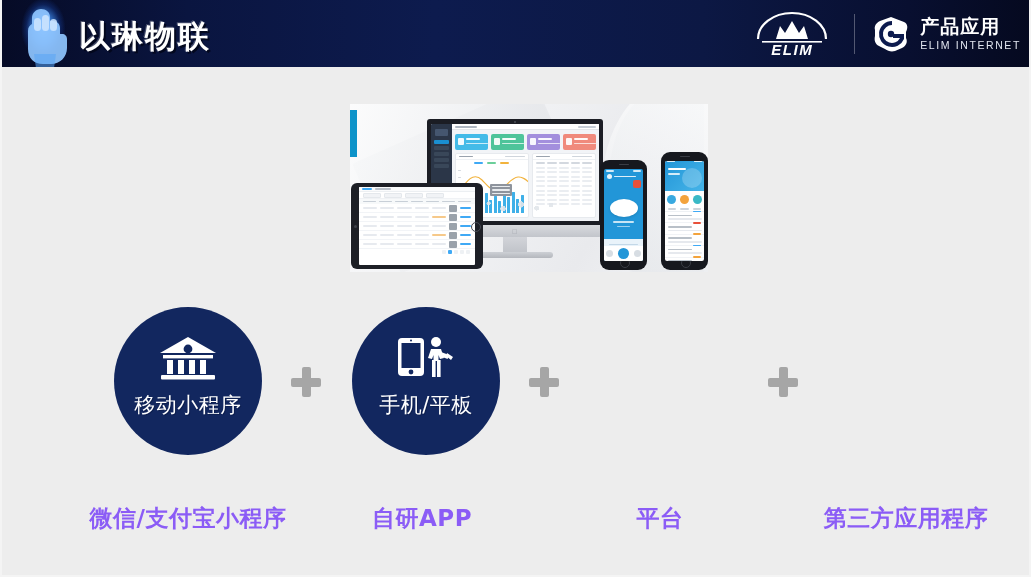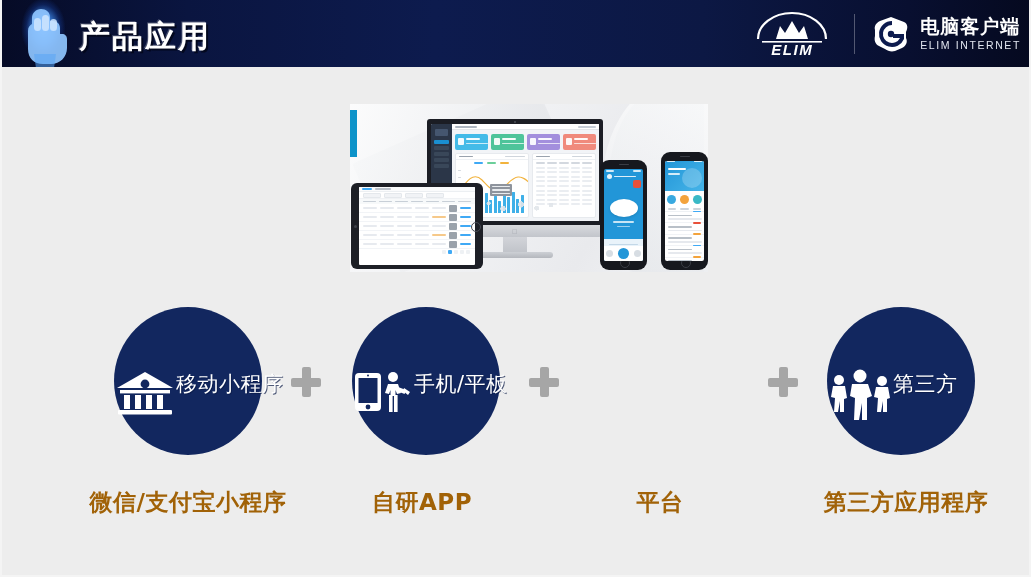--- a/index.html
+++ b/index.html
@@ -197,21 +197,21 @@
   .ps2 .item .l2{width:34px;height:1.6px;background:#e6e9ee;border-radius:1px;}
   .ps2 .item .tag{float:right;width:8px;height:1.8px;border-radius:1px;background:#3fa9f5;margin-top:-4px;}
   .ps2 .item .tag.red{background:#e8503a;}
   .ps2 .item .tag.or{background:#f3a33c;}
 
   
   .oval-row{position:absolute;left:0;top:307px;width:1031px;height:150px;}
   .oval{
     position:absolute;top:0;width:148px;height:148px;border-radius:50%;
     background:#12275f;
-    display:flex;align-items:center;justify-content:flex-start;
+    display:flex;flex-direction:column;align-items:center;justify-content:flex-start;
   }
   .oval .ic{margin-top:26px;height:52px;display:flex;align-items:center;justify-content:center;}
   .oval .otxt{
     margin-top:6px;color:#fff;font-size:21px;font-weight:500;letter-spacing:.5px;
     text-shadow:1px 1px 0 rgba(10,25,70,.7);
     font-family:"DejaVu Sans","Liberation Sans",sans-serif;white-space:nowrap;
   }
   .o1{left:112px;}
   .o2{left:350px;}
   .o3{left:588px;}
@@ -222,22 +222,22 @@
   .plus:before,.plus:after{content:"";position:absolute;background:#a6a6a6;border-radius:2px;}
   .plus:before{left:0;top:11px;width:30px;height:9px;}
   .plus:after{left:10.5px;top:0;width:9px;height:30px;}
   .pl1{left:289px;}
   .pl2{left:527px;}
   .pl3{left:766px;}
 
   
   .caps{position:absolute;left:0;top:487px;width:1031px;height:40px;}
   .cap-item{
-    position:absolute;top:0;width:260px;text-align:center;
-    color:#a16207;font-size:23px;font-weight:bold;letter-spacing:.5px;
+    position:absolute;top:16px;width:260px;text-align:center;
+    color:#8b5cf6;font-size:23px;font-weight:bold;letter-spacing:.5px;
     font-family:"DejaVu Sans","Liberation Sans",sans-serif;white-space:nowrap;
   }
   .k1{left:56px;}
   .k2{left:290px;}
   .k3{left:528px;}
   .k4{left:774px;}
 </style>
 </head>
 <body>
 
@@ -251,40 +251,40 @@
           <path d="M22 20c0-5 4-9 9-9s9 3 9 8v4h3c4 0 7 3 7 7v6h2c3 0 5 2 5 5v9c0 9-7 16-16 16h-8c-9 0-15-6-15-15V33c0-4 2-6 4-7z"></path>
         </g>
         <g fill="#cfe6ff" opacity="0.85">
           <rect x="24" y="20" width="7" height="13" rx="3.5"></rect>
           <rect x="32" y="17" width="7" height="16" rx="3.5"></rect>
           <rect x="40" y="21" width="7" height="12" rx="3.5"></rect>
         </g>
         <path d="M24 56h22l-2 14H26z" fill="#5aa6f5" opacity="0.55"></path>
       </svg>
     </div>
-    <div class="header-title">产品应用</div>
+    <div class="header-title">以琳物联</div>
 
     <div class="logos">
       <div class="logo-jiaou">
         <svg width="92" height="36" viewBox="0 0 92 36">
           <path d="M12 30 A34 26 0 0 1 80 30" fill="none" stroke="#ffffff" stroke-width="2.2"></path>
           <path d="M30 30 L34 17 L39 24 L46 12 L53 24 L58 17 L62 30 Z" fill="#ffffff"></path>
           <rect x="16" y="32" width="60" height="1.6" fill="#ffffff"></rect>
         </svg>
         <div class="jt">ELIM</div>
       </div>
       <div class="divider-v"></div>
       <div class="logo-elim">
         <svg width="40" height="40" viewBox="0 0 40 40">
           <path d="M20 3 L33 8 C37 10 37 14 35 18 L35 24 C37 28 35 32 31 34 L24 37 C20 38 17 37 14 35 L8 32 C4 30 3 26 4 22 L4 16 C3 12 5 9 9 7 Z" fill="#ffffff"></path>
           <path d="M21 11 a9 9 0 1 0 8 13 h-7 v-4 h11 v5 a13 13 0 1 1 -12 -18 z" fill="#0d1b4e"></path>
           <circle cx="20" cy="20" r="3.2" fill="#0d1b4e"></circle>
         </svg>
         <div class="elim-text">
-          <span class="elim-cn">电脑客户端</span>
+          <span class="elim-cn">产品应用</span>
           <span class="elim-en">ELIM INTERNET</span>
         </div>
       </div>
     </div>
   </div>
 
   <div class="mockup">
     <div class="mock-bg-shape bg1"></div>
     <div class="mock-bg-shape bg2"></div>
     <div class="mock-bg-shape bg3"></div>
@@ -657,36 +657,20 @@
         </svg>
       </div>
       <div class="otxt">手机/平板</div>
     </div>
 
     <div class="plus pl2"></div>
 
 
     <div class="plus pl3"></div>
 
-    <div class="oval o4">
-      <div class="ic">
-        <svg width="66" height="52" viewBox="0 0 66 52">
-
-          <circle cx="12" cy="12" r="5" fill="#ffffff"></circle>
-          <path d="M6 18 h12 l2 12 -3 1 v13 h-4 v-11 l-2 11 h-4 l1 -14 -4 -1 z" fill="#ffffff"></path>
-
-          <circle cx="33" cy="8" r="6.5" fill="#ffffff"></circle>
-          <path d="M25 16 h16 l4 12 -5 2 v22 h-5 v-17 l-3 17 h-5 l1 -22 -5 -2 z" fill="#ffffff"></path>
-
-          <circle cx="55" cy="13" r="5" fill="#ffffff"></circle>
-          <path d="M49 19 h12 l2 11 -3 1 v13 h-4 v-11 l-2 11 h-4 l1 -14 -4 -1 z" fill="#ffffff"></path>
-        </svg>
-      </div>
-      <div class="otxt">第三方</div>
-    </div>
   </div>
 
   <div class="caps">
     <div class="cap-item k1">微信/支付宝小程序</div>
     <div class="cap-item k3">平台</div>
     <div class="cap-item k2">自研APP</div>
     <div class="cap-item k4">第三方应用程序</div>
   </div>
 
 </div>

